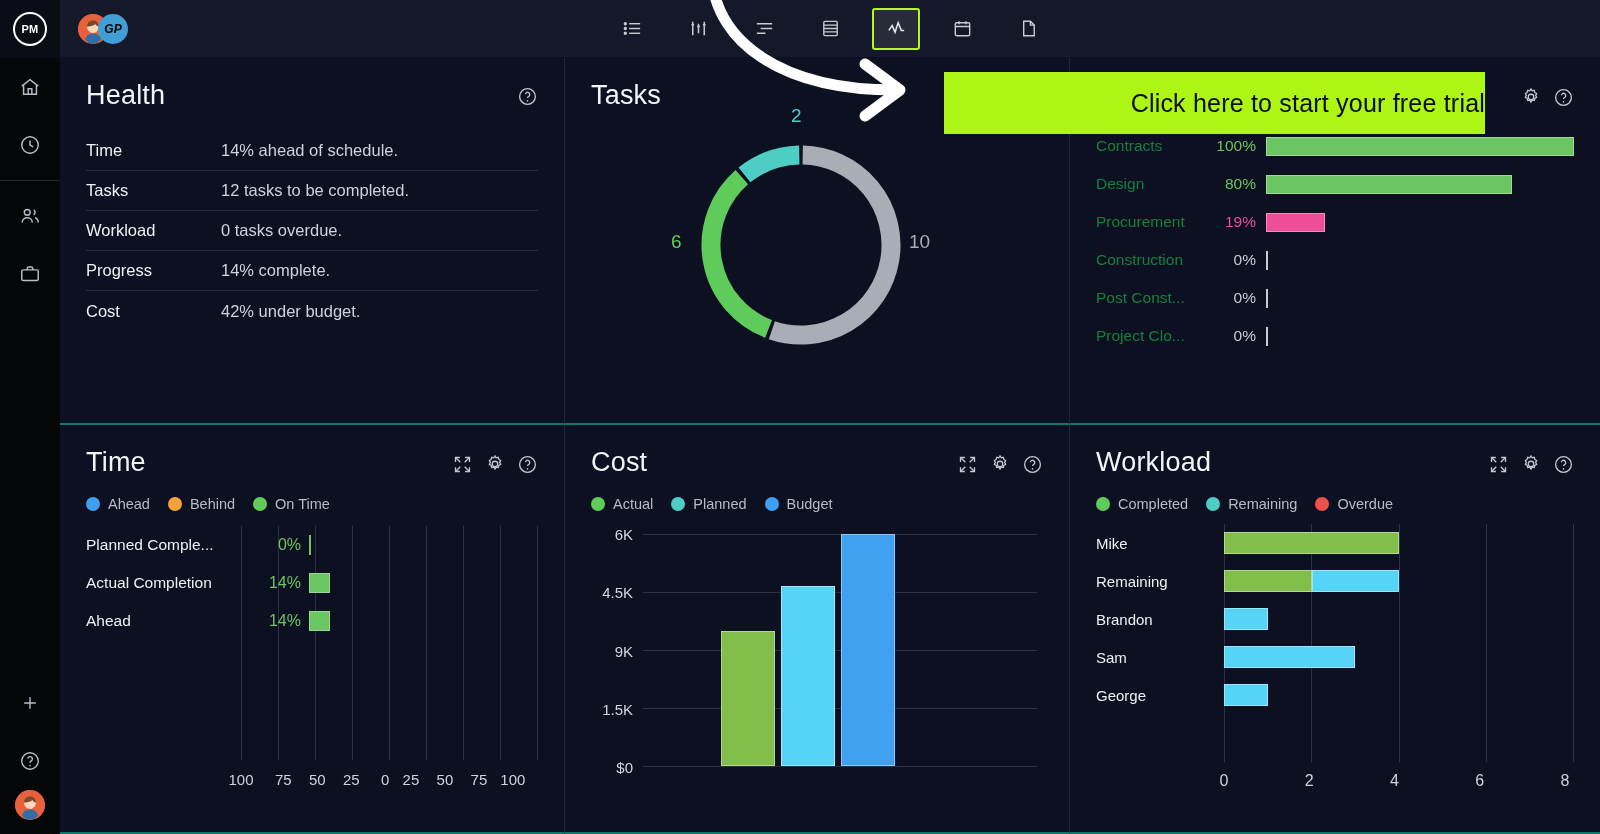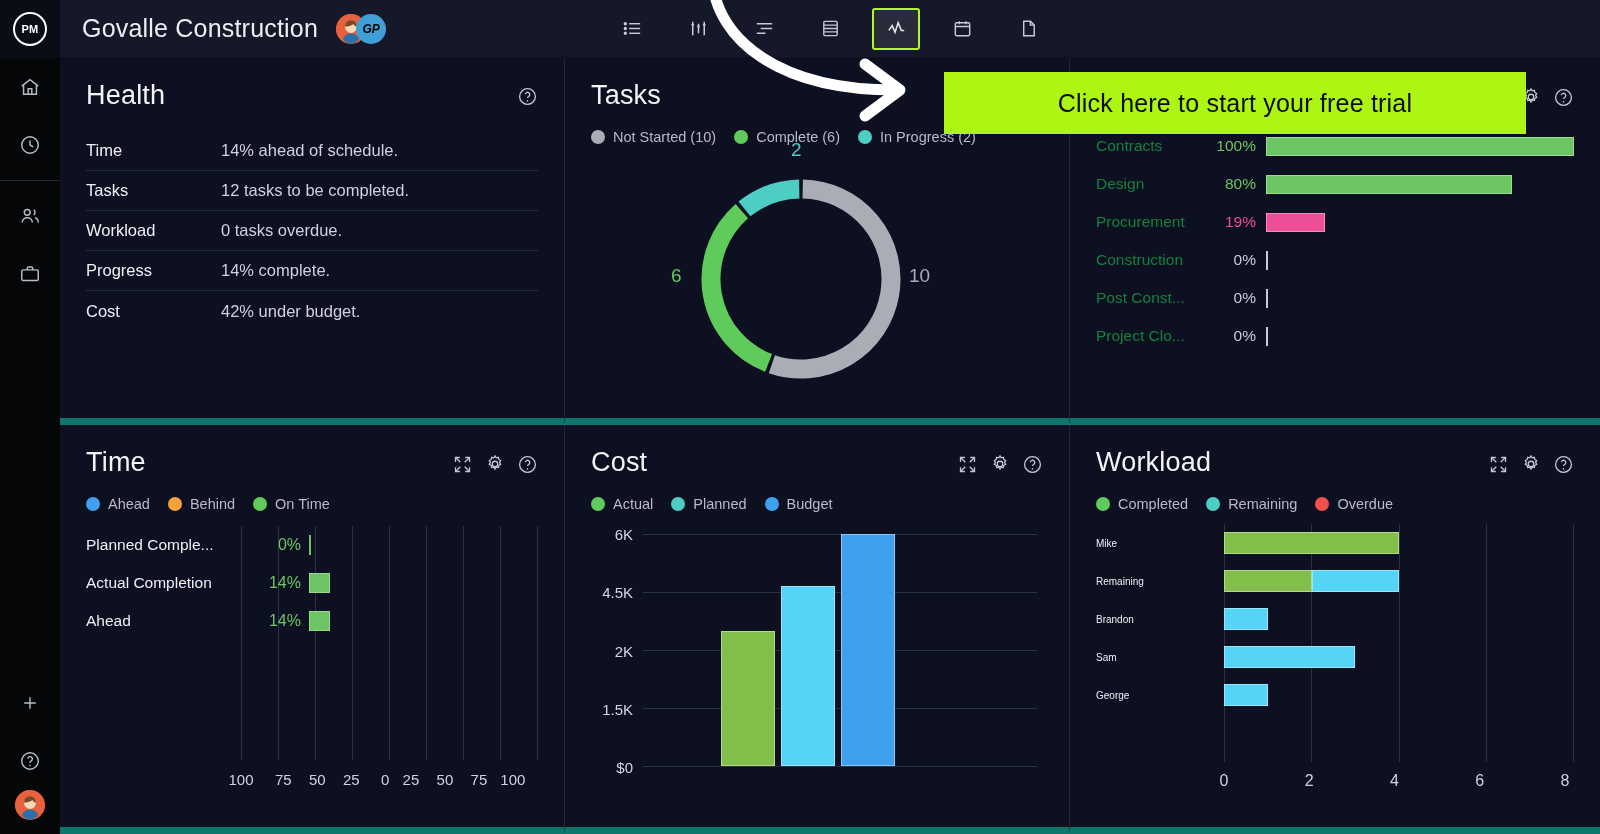--- a/index.html
+++ b/index.html
@@ -66,21 +66,21 @@
     display: flex; align-items: center; gap: 18px;
   }
   .vtab {
     width: 48px; height: 42px; display: flex; align-items: center; justify-content: center;
     color: #c7cad3; border-radius: 3px; cursor: pointer;
   }
   .vtab.active { border: 2px solid #b6f52c; background: #272b3a; }
 
   
   .grid { flex: 1 1 auto; display: grid; grid-template-columns: 505px 505px 1fr; grid-template-rows: 367px 1fr; }
-  .panel { position: relative; border-right: 1px solid #22263a; border-bottom: 7px solid #0f766e; padding: 22px 26px 0 26px; overflow: hidden; }
+  .panel { position: relative; border-right: 1px solid #22263a; border-bottom: 2px solid #0f766e; padding: 22px 26px 0 26px; overflow: hidden; }
   .panel:nth-child(3), .panel:nth-child(6) { border-right: none; }
 
   .p-head { display: flex; align-items: flex-start; justify-content: space-between; }
   .p-title { color: #f2f4f8; font-size: 27px; font-weight: 400; letter-spacing: .2px; }
   .p-icons { display: flex; align-items: center; gap: 11px; color: #c3c7d1; padding-top: 6px; }
   .p-icons > span { cursor: pointer; display: flex; }
 
   
   .h-table { margin-top: 20px; }
   .h-row { display: flex; align-items: center; height: 40px; border-bottom: 1px solid #242a3e; }
@@ -124,32 +124,32 @@
   .cc-plot { position: absolute; left: 52px; right: 6px; top: 10px; bottom: 26px; }
   .cc-gl { position: absolute; left: 0; right: 0; height: 1px; background: #2b3144; }
   .cc-ytick { position: absolute; right: calc(100% + 10px); transform: translateY(-50%); color: #d2d6e0; font-size: 15px; white-space: nowrap; }
   .cc-bars { position: absolute; left: 0; right: 0; bottom: 0; top: 0; display: flex; align-items: flex-end; gap: 6px; padding-left: 78px; }
   .cc-bar { width: 54px; border: 1px solid rgba(255,255,255,.4); }
 
   
   .wl-chart { position: relative; margin-top: 12px; height: 268px; }
   .wl-rows { position: relative; z-index: 2; }
   .wl-row { display: flex; align-items: center; height: 38px; }
-  .wl-name { width: 128px; color: #eef0f5; font-size: 10px; }
+  .wl-name { width: 128px; color: #eef0f5; font-size: 15px; }
   .wl-track { flex: 1 1 auto; height: 22px; display: flex; }
   .wl-seg { height: 22px; border: 1px solid rgba(255,255,255,.4); }
   .wl-grid { position: absolute; left: 128px; right: 0; top: 0; bottom: 30px; z-index: 1; display: flex; justify-content: space-between; }
   .wl-gl { width: 1px; background: #2c3245; }
   .wl-axis { position: absolute; left: 128px; right: 0; bottom: 2px; display: flex; justify-content: space-between; }
   .wl-axis span { color: #cfd3dd; font-size: 16px; transform: translateX(-50%); }
 
   
   .cta {
-    position: absolute; left: 944px; top: 72px; width: 582px; height: 62px;
-    background: #adf513; display: flex; align-items: center; justify-content: center;
+    position: absolute; left: 944px; top: 72px; width: 541px; height: 62px;
+    background: #adf513; display: flex; align-items: center; justify-content: flex-end;
     z-index: 40; cursor: pointer;
   }
   .cta span { color: #0b0b0b; font-size: 25px; letter-spacing: .2px; }
   .arrow-svg { position: absolute; left: 700px; top: -6px; width: 260px; height: 130px; z-index: 39; pointer-events: none; }
 </style>
 </head>
 <body>
 
 <div id="app">
 
@@ -223,21 +223,20 @@
           <path d="M9 12.4C9 8.8 11.2 6.6 15 6.6s6 2.2 6 5.8c-1.6.3-3-1.2-3.6-2.4-1.4 1.6-4.6 2.2-7.2 2.4z" fill="#7a4a28"></path>
           <path d="M15 19.6c4.3 0 7.4 2.6 8 6.1A15 15 0 0115 30a15 15 0 01-8-4.3c.6-3.5 3.7-6.1 8-6.1z" fill="#2f6fa8"></path>
         </svg>
       </div>
     </div>
   </div>
 
   <div class="main">
 
     <div class="topbar">
-      <div class="proj-title">Govalle Construction</div>
 
       <div class="avatars">
         <div class="av av-photo">
           <svg width="30" height="30" viewBox="0 0 30 30">
             <circle cx="15" cy="15" r="15" fill="#e8603c"></circle>
             <path d="M15 7c4 0 6 2.4 6 5.6 0 3.4-2.6 6.4-6 6.4s-6-3-6-6.4C9 9.4 11 7 15 7z" fill="#f7d8b8"></path>
             <path d="M9 12.4C9 8.8 11.2 6.6 15 6.6s6 2.2 6 5.8c-1.6.3-3-1.2-3.6-2.4-1.4 1.6-4.6 2.2-7.2 2.4z" fill="#7a4a28"></path>
             <path d="M15 19.6c4.3 0 7.4 2.6 8 6.1A15 15 0 0115 30a15 15 0 01-8-4.3c.6-3.5 3.7-6.1 8-6.1z" fill="#2f6fa8"></path>
           </svg>
         </div>
@@ -327,34 +326,20 @@
           <div class="h-row">
             <div class="h-key">Cost</div>
             <div class="h-val">42% under budget.</div>
           </div>
         </div>
       </div>
 
       <div class="panel">
         <div class="p-head">
           <div class="p-title">Tasks</div>
-        </div>
-        <div class="legend">
-          <div class="leg">
-            <span class="dot" id="tk-c0" style="background: rgb(169, 173, 182);"></span>
-            <span>Not Started (10)</span>
-          </div>
-          <div class="leg">
-            <span class="dot" id="tk-c1" style="background: rgb(95, 203, 91);"></span>
-            <span>Complete (6)</span>
-          </div>
-          <div class="leg">
-            <span class="dot" id="tk-c2" style="background: rgb(78, 205, 196);"></span>
-            <span>In Progress (2)</span>
-          </div>
         </div>
         <div class="donut-wrap">
           <svg id="donut-svg" width="100%" height="255" viewBox="0 0 452 255">
               <path d="M 211.72776981597207 42.016585909052026 A 90 90 0 1 1 180.84743236216653 217.14768229447907" stroke="#a9adb6" stroke-width="19" fill="none"></path>
               <path d="M 177.6002872691954 215.965818134294 A 90 90 0 0 1 150.8362278785314 64.17929469285258" stroke="#5fcb5b" stroke-width="19" fill="none"></path>
               <path d="M 153.4833248115596 61.95811663265809 A 90 90 0 0 1 208.27223018402785 42.016585909052026" stroke="#4ecdc4" stroke-width="19" fill="none"></path>
             </svg>
           <div class="donut-label" id="dl-0" style="left: 318px; top: 118px; color: rgb(169, 173, 182);">10</div>
           <div class="donut-label" id="dl-1" style="left: 80px; top: 118px; color: rgb(95, 203, 91);">6</div>
           <div class="donut-label" id="dl-2" style="left: 200px; top: -8px; color: rgb(78, 205, 196);">2</div>
@@ -549,21 +534,21 @@
         </div>
         <div class="cost-chart">
           <div class="cc-plot" id="cc-plot">
               <div class="cc-gl" style="top: 0%;">
                 <div class="cc-ytick" style="top: 0%;">6K</div>
               </div>
               <div class="cc-gl" style="top: 25%;">
                 <div class="cc-ytick" style="top: 25%;">4.5K</div>
               </div>
               <div class="cc-gl" style="top: 50%;">
-                <div class="cc-ytick" style="top: 50%;">2K</div>
+                <div class="cc-ytick" style="top: 50%;">9K</div>
               </div>
               <div class="cc-gl" style="top: 75%;">
                 <div class="cc-ytick" style="top: 75%;">1.5K</div>
               </div>
               <div class="cc-gl" style="top: 100%;">
                 <div class="cc-ytick" style="top: 100%;">$0</div>
               </div>
             <div class="cc-bars" id="cc-bars">
                 <div class="cc-bar" style="height: 58%; background: rgb(130, 191, 74);"></div>
                 <div class="cc-bar" style="height: 77.5%; background: rgb(85, 212, 245);"></div>

